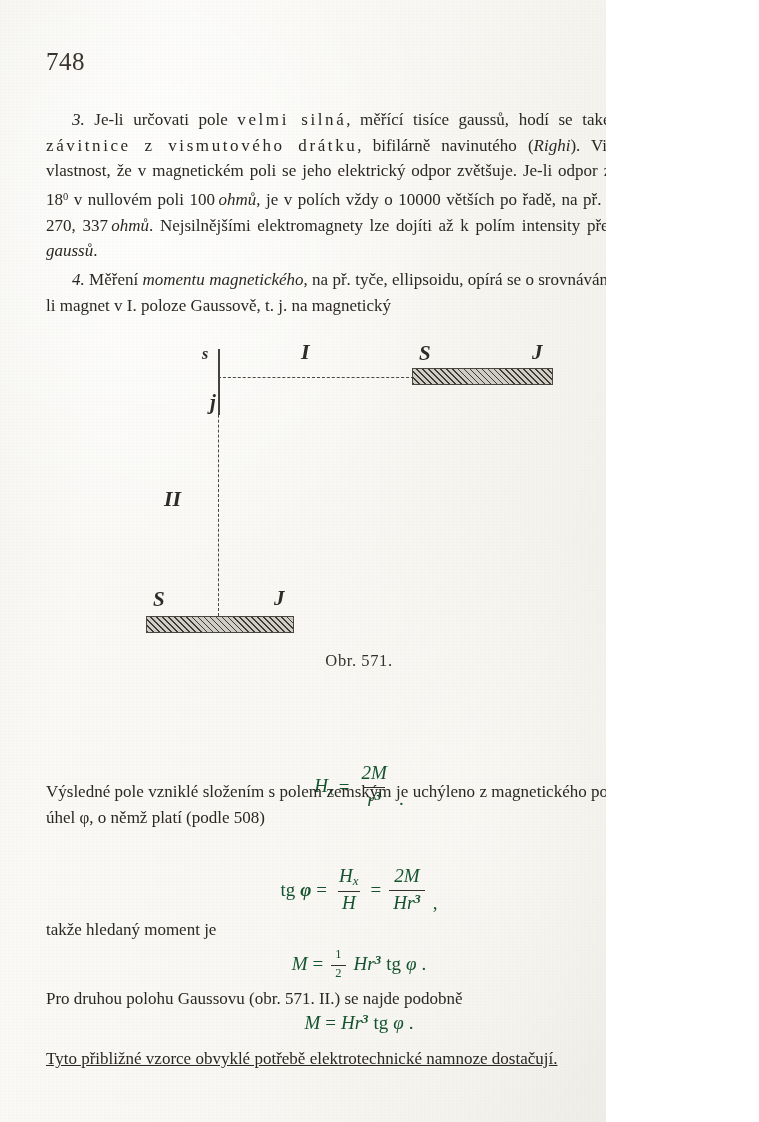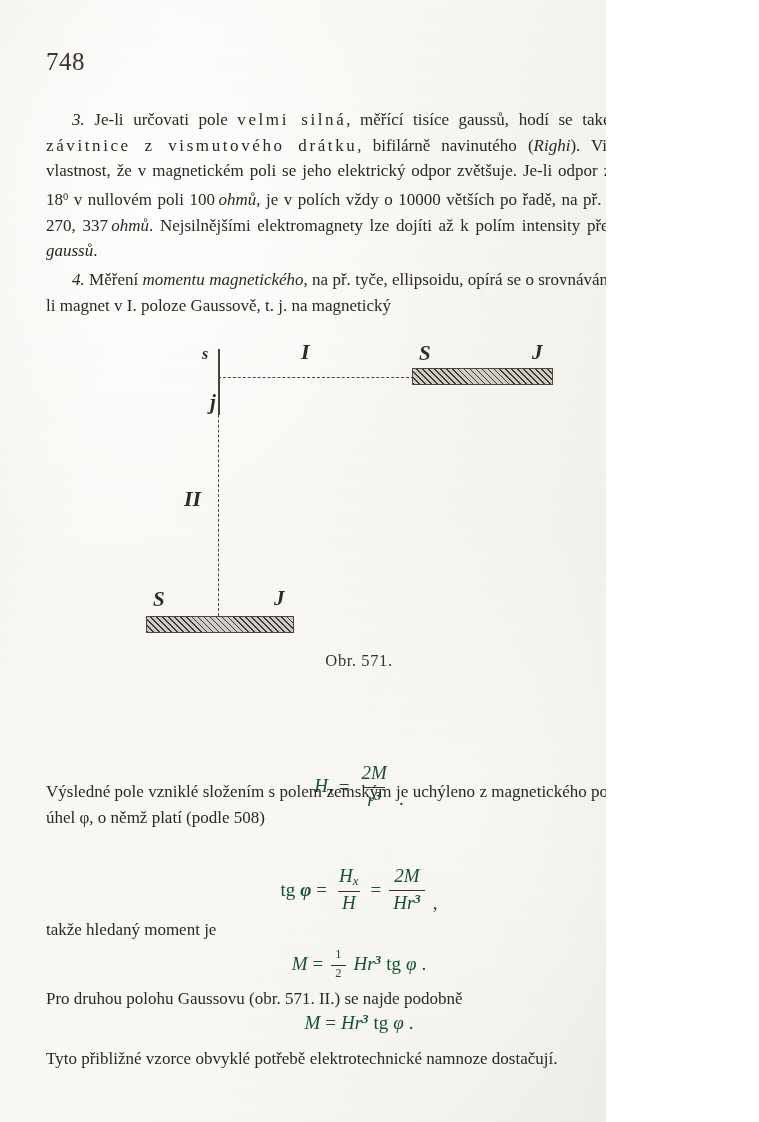--- a/index.html
+++ b/index.html
@@ -222,21 +222,21 @@
       <div class="hdash" style="left:172px; top:42px; width:196px;"></div>
 
       <div class="lbl lbl-roman" style="left:255px; top:4px;">I</div>
 
       <div class="bar" style="left:366px; top:33px; width:141px; height:17px;"></div>
       <div class="lbl lbl-pole" style="left:373px; top:6px;">S</div>
       <div class="lbl lbl-pole" style="left:486px; top:5px;">J</div>
 
       <div class="vdash" style="left:172px; top:50px; height:231px;"></div>
 
-      <div class="lbl lbl-roman" style="left:138px; top:151px;font-style:italic;">II</div>
+      <div class="lbl lbl-roman" style="left:118px; top:151px;font-style:italic;">II</div>
 
       <div class="bar" style="left:100px; top:281px; width:148px; height:17px;"></div>
       <div class="lbl lbl-pole" style="left:107px; top:252px;">S</div>
       <div class="lbl lbl-pole" style="left:228px; top:251px;">J</div>
 
       <div class="fig-caption">Obr. 571.</div>
     </div>
 
 
     <div class="math" style="left:46px; top:763px;">
@@ -302,21 +302,21 @@
         <span>M</span>
         <span class="upr">=</span>
         <span><span>Hr</span><sup class="v">3</sup></span>
         <span class="upr">tg</span>
         <span>φ</span>
         <span class="upr">.</span>
       </span>
       <span class="eqno" style="top:1px;"><span>(510</span><span class="it">b</span><span>)</span></span>
     </div>
 
-    <div class="col" style="top:1046px;">
+    <div class="col" style="top:1046px;text-decoration:underline;">
       <p class="para">Tyto přibližné vzorce obvyklé potřebě elektrotechnické namnoze dostačují.</p>
     </div>
 
   </div>
 
   <div class="gutter"></div>
   <div class="gutter-line"></div>
 </div>
 
 </body></html>

